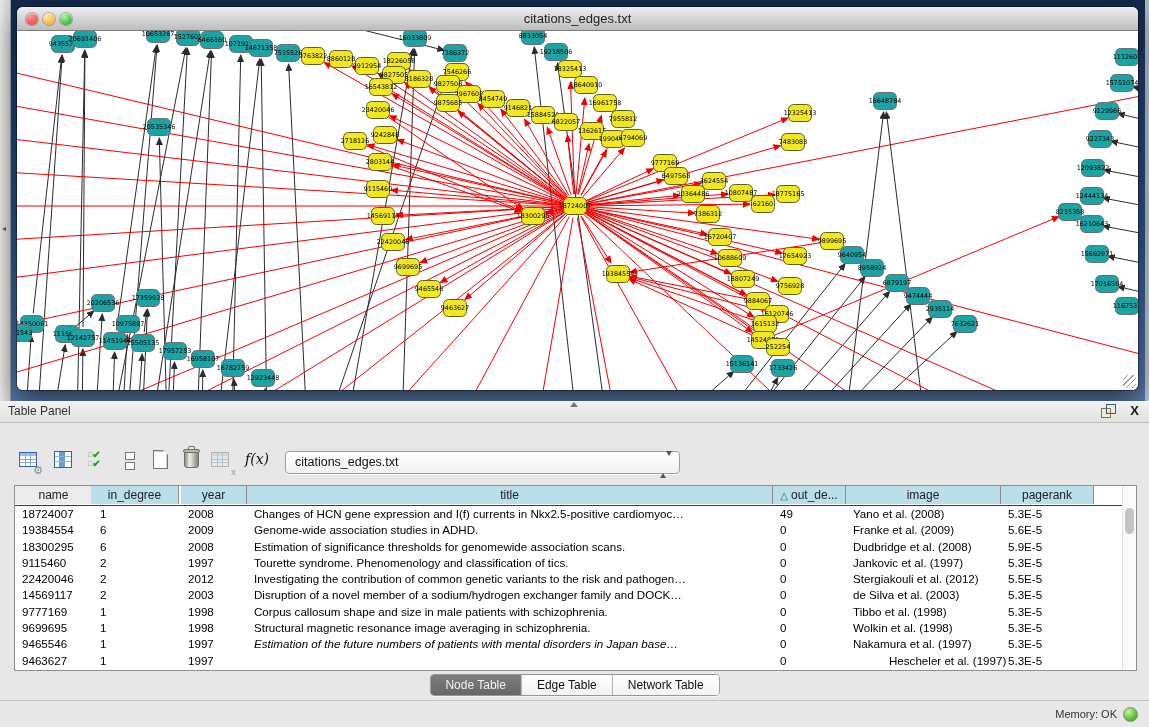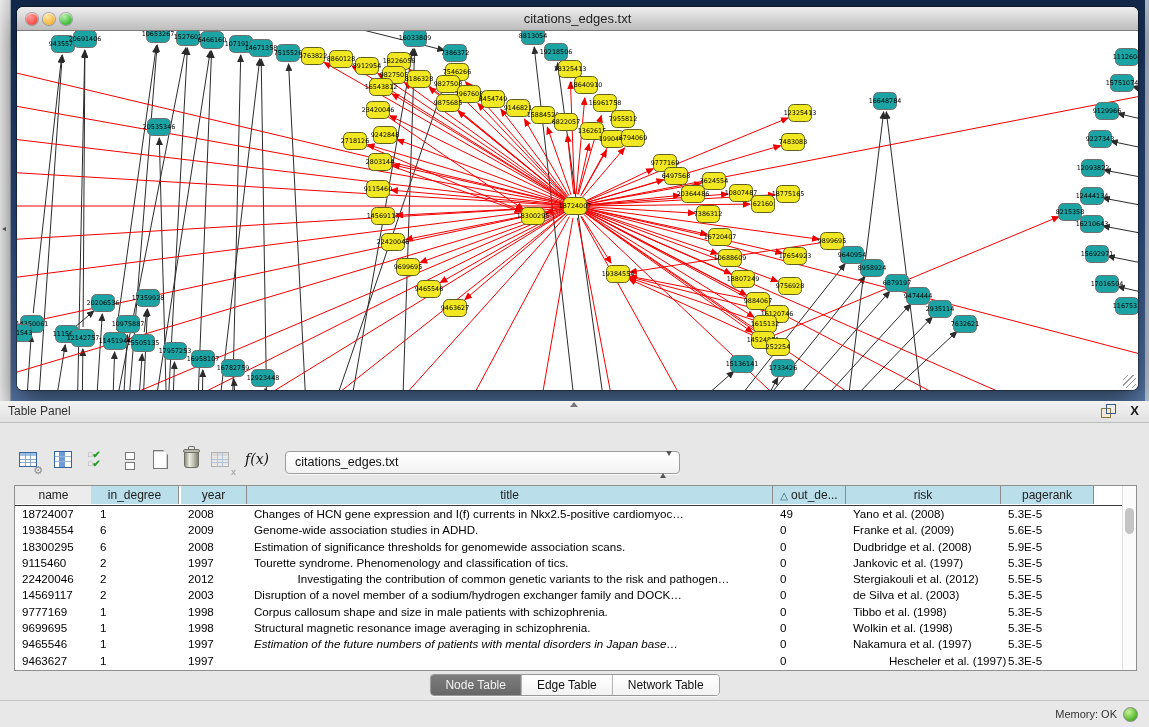--- a/index.html
+++ b/index.html
@@ -758,21 +758,21 @@
       <span class="arrows"><span class="up"></span><span class="dn"></span></span>
     </div>
 
     <div class="table-wrap">
       <div class="thead" id="thead">
           <div class="th first" style="left: 0px; width: 78px;">name</div>
           <div class="th" style="left: 76px; width: 88px;">in_degree</div>
           <div class="th" style="left: 166px; width: 66px;">year</div>
           <div class="th" style="left: 232px; width: 526px;">title</div>
           <div class="th" style="left: 758px; width: 73px;"><span class="sort">△</span>out_de...</div>
-          <div class="th" style="left: 831px; width: 155px;">risk</div>
+          <div class="th" style="left: 831px; width: 155px;">image</div>
           <div class="th" style="left: 986px; width: 93px;">pagerank</div>
         </div>
       <div class="tbody" id="tbody">
           <div class="tr">
             <div class="td" style="left: 0px; width: 78px;">18724007</div>
             <div class="td" style="left: 78px; width: 88px;">1</div>
             <div class="td" style="left: 166px; width: 66px;">2008</div>
             <div class="td" style="left: 232px; width: 526px;">Changes of HCN gene expression and I(f) currents in Nkx2.5-positive cardiomyoc…</div>
             <div class="td" style="left: 758px; width: 73px;">49</div>
             <div class="td" style="left: 831px; width: 155px;">Yano et al. (2008)</div>
@@ -802,21 +802,21 @@
             <div class="td" style="left: 166px; width: 66px;">1997</div>
             <div class="td" style="left: 232px; width: 526px;">Tourette syndrome. Phenomenology and classification of tics.</div>
             <div class="td" style="left: 758px; width: 73px;">0</div>
             <div class="td" style="left: 831px; width: 155px;">Jankovic et al. (1997)</div>
             <div class="td" style="left: 986px; width: 93px;">5.3E-5</div>
           </div>
           <div class="tr">
             <div class="td" style="left: 0px; width: 78px;">22420046</div>
             <div class="td" style="left: 78px; width: 88px;">2</div>
             <div class="td" style="left: 166px; width: 66px;">2012</div>
-            <div class="td" style="left: 232px; width: 526px; text-align: center;">Investigating the contribution of common genetic variants to the risk and pathogen…</div>
+            <div class="td" style="left: 232px; width: 526px;">Investigating the contribution of common genetic variants to the risk and pathogen…</div>
             <div class="td" style="left: 758px; width: 73px;">0</div>
             <div class="td" style="left: 831px; width: 155px;">Stergiakouli et al. (2012)</div>
             <div class="td" style="left: 986px; width: 93px;">5.5E-5</div>
           </div>
           <div class="tr">
             <div class="td" style="left: 0px; width: 78px;">14569117</div>
             <div class="td" style="left: 78px; width: 88px;">2</div>
             <div class="td" style="left: 166px; width: 66px;">2003</div>
             <div class="td" style="left: 232px; width: 526px;">Disruption of a novel member of a sodium/hydrogen exchanger family and DOCK…</div>
             <div class="td" style="left: 758px; width: 73px;">0</div>

